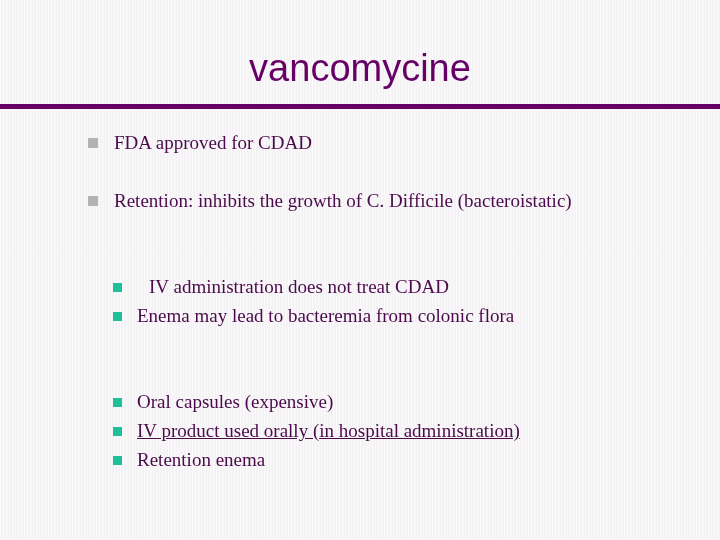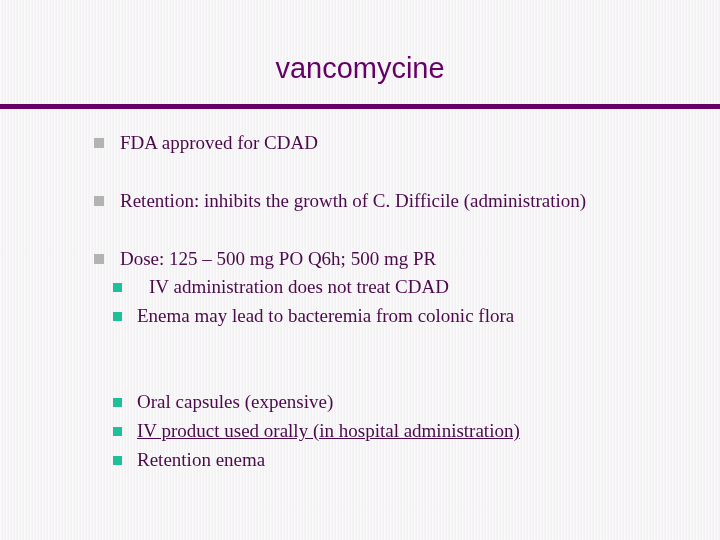--- a/index.html
+++ b/index.html
@@ -15,21 +15,21 @@
       background-image: repeating-linear-gradient(90deg, rgba(255,255,255,0.55) 0px, rgba(255,255,255,0.55) 1px, rgba(230,228,230,0.35) 2px, rgba(255,255,255,0) 3px);
       font-family: "Liberation Serif", serif;
     }
     .slide-title {
       position: absolute;
       left: 0;
       top: 50px;
       width: 720px;
       text-align: center;
       font-family: "Liberation Sans", sans-serif;
-      font-size: 29px;
+      font-size: 38px;
       color: #660066;
       line-height: 36px;
     }
     .divider {
       position: absolute;
       left: 0;
       top: 104px;
       width: 720px;
       height: 5px;
       background: #660066;
@@ -59,46 +59,42 @@
       height: 10px;
       background: #b3b3b3;
       margin-right: 16px;
     }
     .lvl2 .mark {
       width: 9px;
       height: 9px;
       background: #1fbf9a;
       margin-right: 15px;
     }
-    .lvl1 { left: 94px; }
+    .lvl1 { left: 88px; }
     .lvl2 { left: 113px; }
     .it { }
   </style>
 </head>
 <body>
 
 <div class="slide-title">vancomycine</div>
 <div class="divider"></div>
 
 <div class="content">
 
   <div class="bullet lvl1" style="top:131px;">
     <span class="mark"></span>
     <span>FDA approved for CDAD</span>
   </div>
 
   <div class="bullet lvl1" style="top:189px;">
     <span class="mark"></span>
-    <span><span>Retention: inhibits the growth of </span><span class="it">C. Difficile</span><span> (administration)</span></span>
+    <span><span>Retention: inhibits the growth of </span><span class="it">C. Difficile</span><span> (bacteroistatic)</span></span>
   </div>
 
-  <div class="bullet lvl1" style="top:247px;">
-    <span class="mark"></span>
-    <span>Dose: 125 – 500 mg PO Q6h; 500 mg PR</span>
-  </div>
   <div class="bullet lvl2" style="top:275px;gap:12px;">
     <span class="mark"></span>
     <span>IV administration does not treat CDAD</span>
   </div>
   <div class="bullet lvl2" style="top:304px;">
     <span class="mark"></span>
     <span>Enema may lead to bacteremia from colonic flora</span>
   </div>
 
   <div class="bullet lvl2" style="top:390px;text-align:right;">

